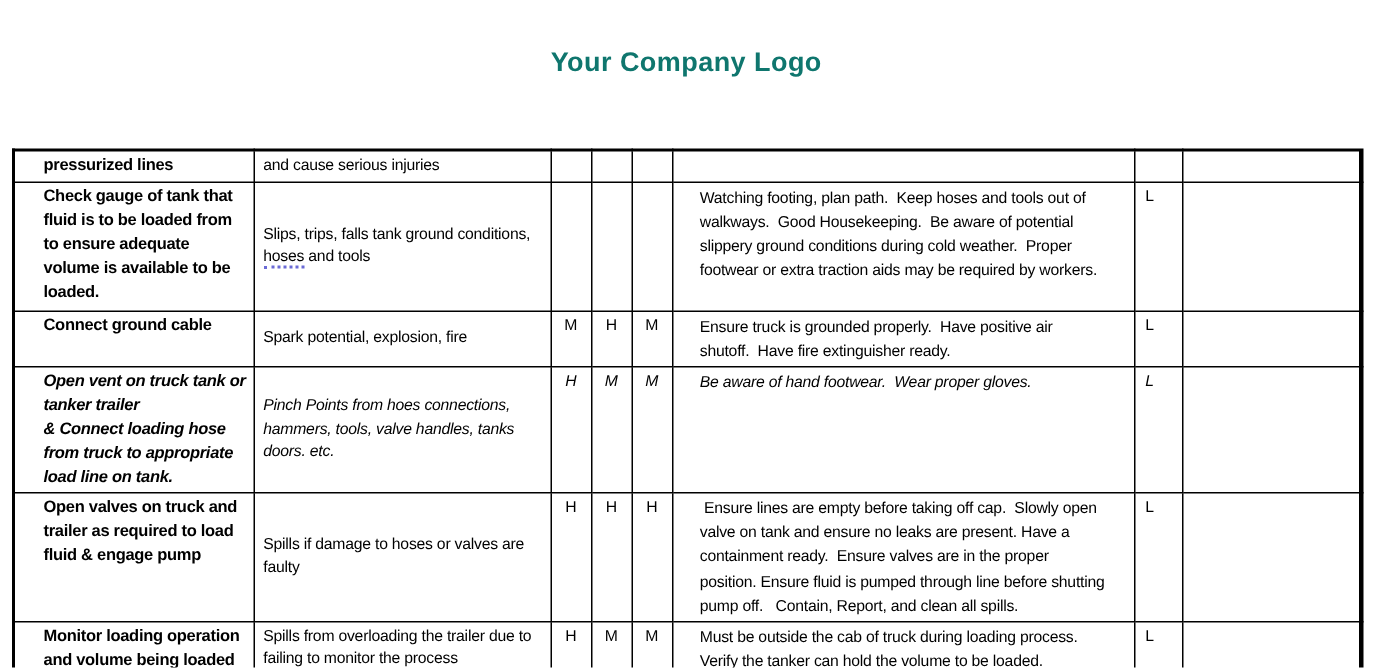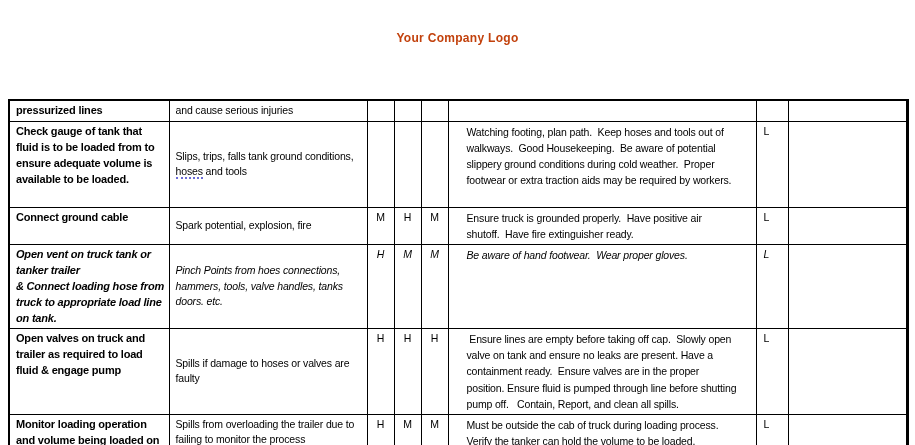--- a/index.html
+++ b/index.html
@@ -14,23 +14,23 @@
     position: relative;
     font-family: "Liberation Sans", sans-serif;
     color: #000;
   }
   .logo {
     position: absolute;
     top: 31px;
     left: 0;
     width: 100%;
     text-align: center;
-    font-size: 12px;
+    font-size: 18px;
     font-weight: bold;
-    color: #c2410c;
+    color: #0f766e;
     letter-spacing: 0.3px;
   }
   .table-wrap {
     position: absolute;
     left: 8px;
     top: 99px;
   }
   table {
     border-collapse: collapse;
     table-layout: fixed;
@@ -64,21 +64,21 @@
   tr:nth-child(4) { height: 81px; font-style: italic; }
   tr:nth-child(5) { height: 84px; }
   tr:nth-child(6) { height: 62px; }
 
   .cell-task {
     font-weight: bold;
     font-size: 11px;
     line-height: 16px;
     letter-spacing: -0.2px;
     white-space: pre-wrap;
-    padding: 1px 4px 2px 6px;
+    padding: 1px 4px 2px 19px;
   }
   .cell-hazard {
     vertical-align: middle;
     padding: 2px 4px 2px 6px;
   }
   tr:nth-child(1) .cell-hazard,
   tr:nth-child(6) .cell-hazard {
     vertical-align: top;
   }
   .cell-rating {

